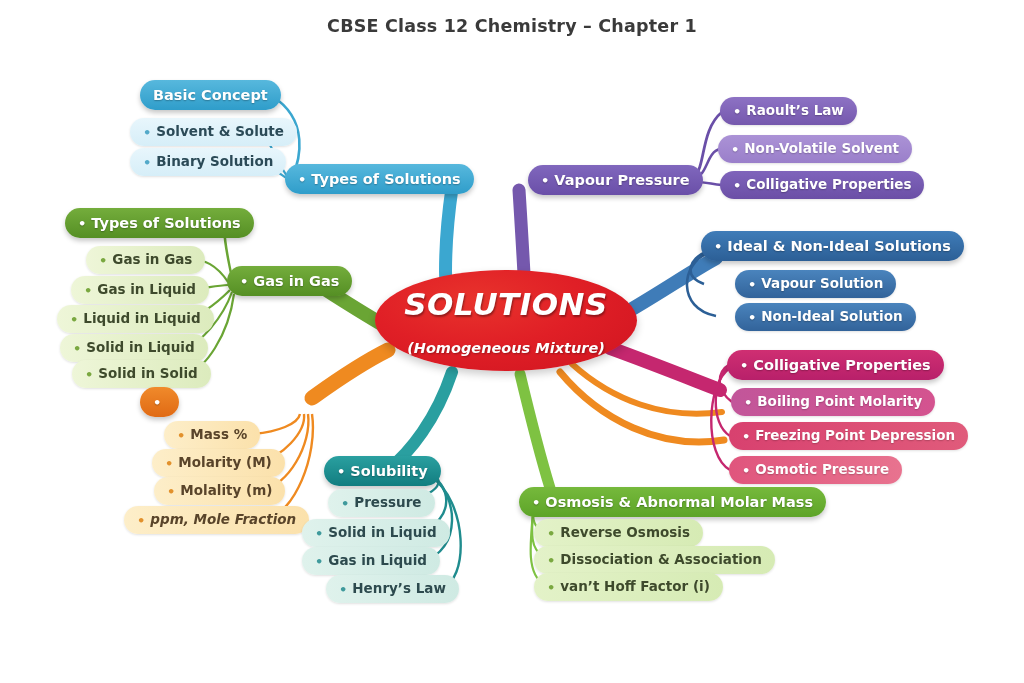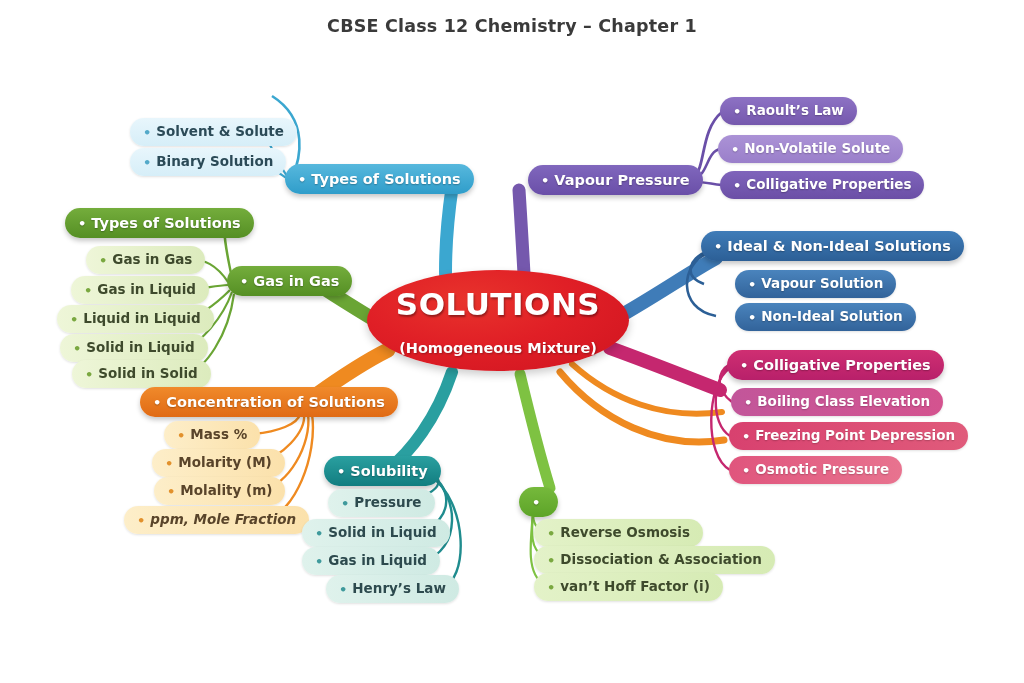--- a/index.html
+++ b/index.html
@@ -15,27 +15,28 @@
     position: absolute; left: 0; top: 16px; width: 1024px;
     text-align: center;
     font-size: 17.5px; font-weight: 600; color: #3a3a3a;
     letter-spacing: .2px;
   }
 
   svg#wires { position: absolute; left: 0; top: 0; width: 1024px; height: 683px; }
 
   
   #core {
-    position: absolute; left: 367px; top: 270px;
+    position: absolute; left: 375px; top: 270px;
     width: 262px; height: 101px;
     border-radius: 50%/50%;
     background: radial-gradient(ellipse at 38% 30%, #e8332c 0%, #e01f26 46%, #cf1420 100%);
     box-shadow: 0 4px 8px rgba(0,0,0,.20);
     display: flex; flex-direction: column; align-items: center; justify-content: center;
     color: #fff;
+    font-style: italic;
   }
   #core .t1 {
     font-size: 31px; font-weight: bold; letter-spacing: .5px;
     text-shadow: 1px 2px 2px rgba(0,0,0,.35);
   }
   #core .t2 {
     font-size: 14.5px; font-weight: bold; margin-top: 18px;
     text-shadow: 1px 1px 2px rgba(0,0,0,.30);
   }
 
@@ -161,20 +162,23 @@
     <path d="M694,176 C706,168 700,130 722,112" stroke="#6a4fa8" stroke-width="2.8" fill="none"></path>
     <path d="M694,178 C708,176 706,152 720,149" stroke="#6a4fa8" stroke-width="2.6" fill="none"></path>
     <path d="M694,182 C708,182 710,184 722,185" stroke="#6a4fa8" stroke-width="2.6" fill="none"></path>
   </svg>
 
   <div id="core">
     <div class="t1">SOLUTIONS</div>
     <div class="t2">(Homogeneous Mixture)</div>
   </div>
 
+  <div class="node parent p-cyan" style="left:140px; top:80px;">
+    <span>Basic Concept</span>
+  </div>
   <div class="node child c-cyan" style="left:130px; top:118px;">
     <span class="dot">•</span>
     <span>Solvent &amp; Solute</span>
   </div>
   <div class="node child c-cyan" style="left:130px; top:148px;">
     <span class="dot">•</span>
     <span>Binary Solution</span>
   </div>
   <div class="node parent p-cyan" style="left:285px; top:164px;">
     <span class="dot">•</span>
@@ -205,21 +209,20 @@
     <span class="dot">•</span>
     <span>Solid in Solid</span>
   </div>
   <div class="node parent p-green" style="left:227px; top:266px;">
     <span class="dot">•</span>
     <span>Gas in Gas</span>
   </div>
 
   <div class="node parent p-orange" style="left:140px; top:387px;">
     <span class="dot">•</span>
-    <span>Concentration of Solutions</span>
   </div>
   <div class="node child c-orange" style="left:164px; top:421px;">
     <span class="dot">•</span>
     <span>Mass %</span>
   </div>
   <div class="node child c-orange" style="left:152px; top:449px;">
     <span class="dot">•</span>
     <span>Molarity (M)</span>
   </div>
   <div class="node child c-orange" style="left:154px; top:477px;">
@@ -247,41 +250,42 @@
     <span class="dot">•</span>
     <span>Gas in Liquid</span>
   </div>
   <div class="node child c-teal" style="left:326px; top:575px;">
     <span class="dot">•</span>
     <span>Henry’s Law</span>
   </div>
 
   <div class="node parent p-lgreen" style="left:519px; top:487px;">
     <span class="dot">•</span>
+    <span>Osmosis &amp; Abnormal Molar Mass</span>
   </div>
   <div class="node child c-lgreen" style="left:534px; top:519px;">
     <span class="dot">•</span>
     <span>Reverse Osmosis</span>
   </div>
   <div class="node child c-lgreen" style="left:534px; top:546px;">
     <span class="dot">•</span>
     <span>Dissociation &amp; Association</span>
   </div>
   <div class="node child c-lgreen" style="left:534px; top:573px;">
     <span class="dot">•</span>
     <span>van’t Hoff Factor (i)</span>
   </div>
 
   <div class="node parent p-pink" style="left:727px; top:350px;">
     <span class="dot">•</span>
     <span>Colligative Properties</span>
   </div>
   <div class="node child c-pink1" style="left:731px; top:388px;">
     <span class="dot">•</span>
-    <span>Boiling Class Elevation</span>
+    <span>Boiling Point Molarity</span>
   </div>
   <div class="node child c-pink2" style="left:729px; top:422px;">
     <span class="dot">•</span>
     <span>Freezing Point Depression</span>
   </div>
   <div class="node child c-pink3" style="left:729px; top:456px;">
     <span class="dot">•</span>
     <span>Osmotic Pressure</span>
   </div>
 
@@ -301,20 +305,20 @@
   <div class="node parent p-purple" style="left:528px; top:165px;">
     <span class="dot">•</span>
     <span>Vapour Pressure</span>
   </div>
   <div class="node child c-pur1" style="left:720px; top:97px;">
     <span class="dot">•</span>
     <span>Raoult’s Law</span>
   </div>
   <div class="node child c-pur2" style="left:718px; top:135px;">
     <span class="dot">•</span>
-    <span>Non-Volatile Solute</span>
+    <span>Non-Volatile Solvent</span>
   </div>
   <div class="node child c-pur3" style="left:720px; top:171px;">
     <span class="dot">•</span>
     <span>Colligative Properties</span>
   </div>
 
 </div>
 
 </body></html>

